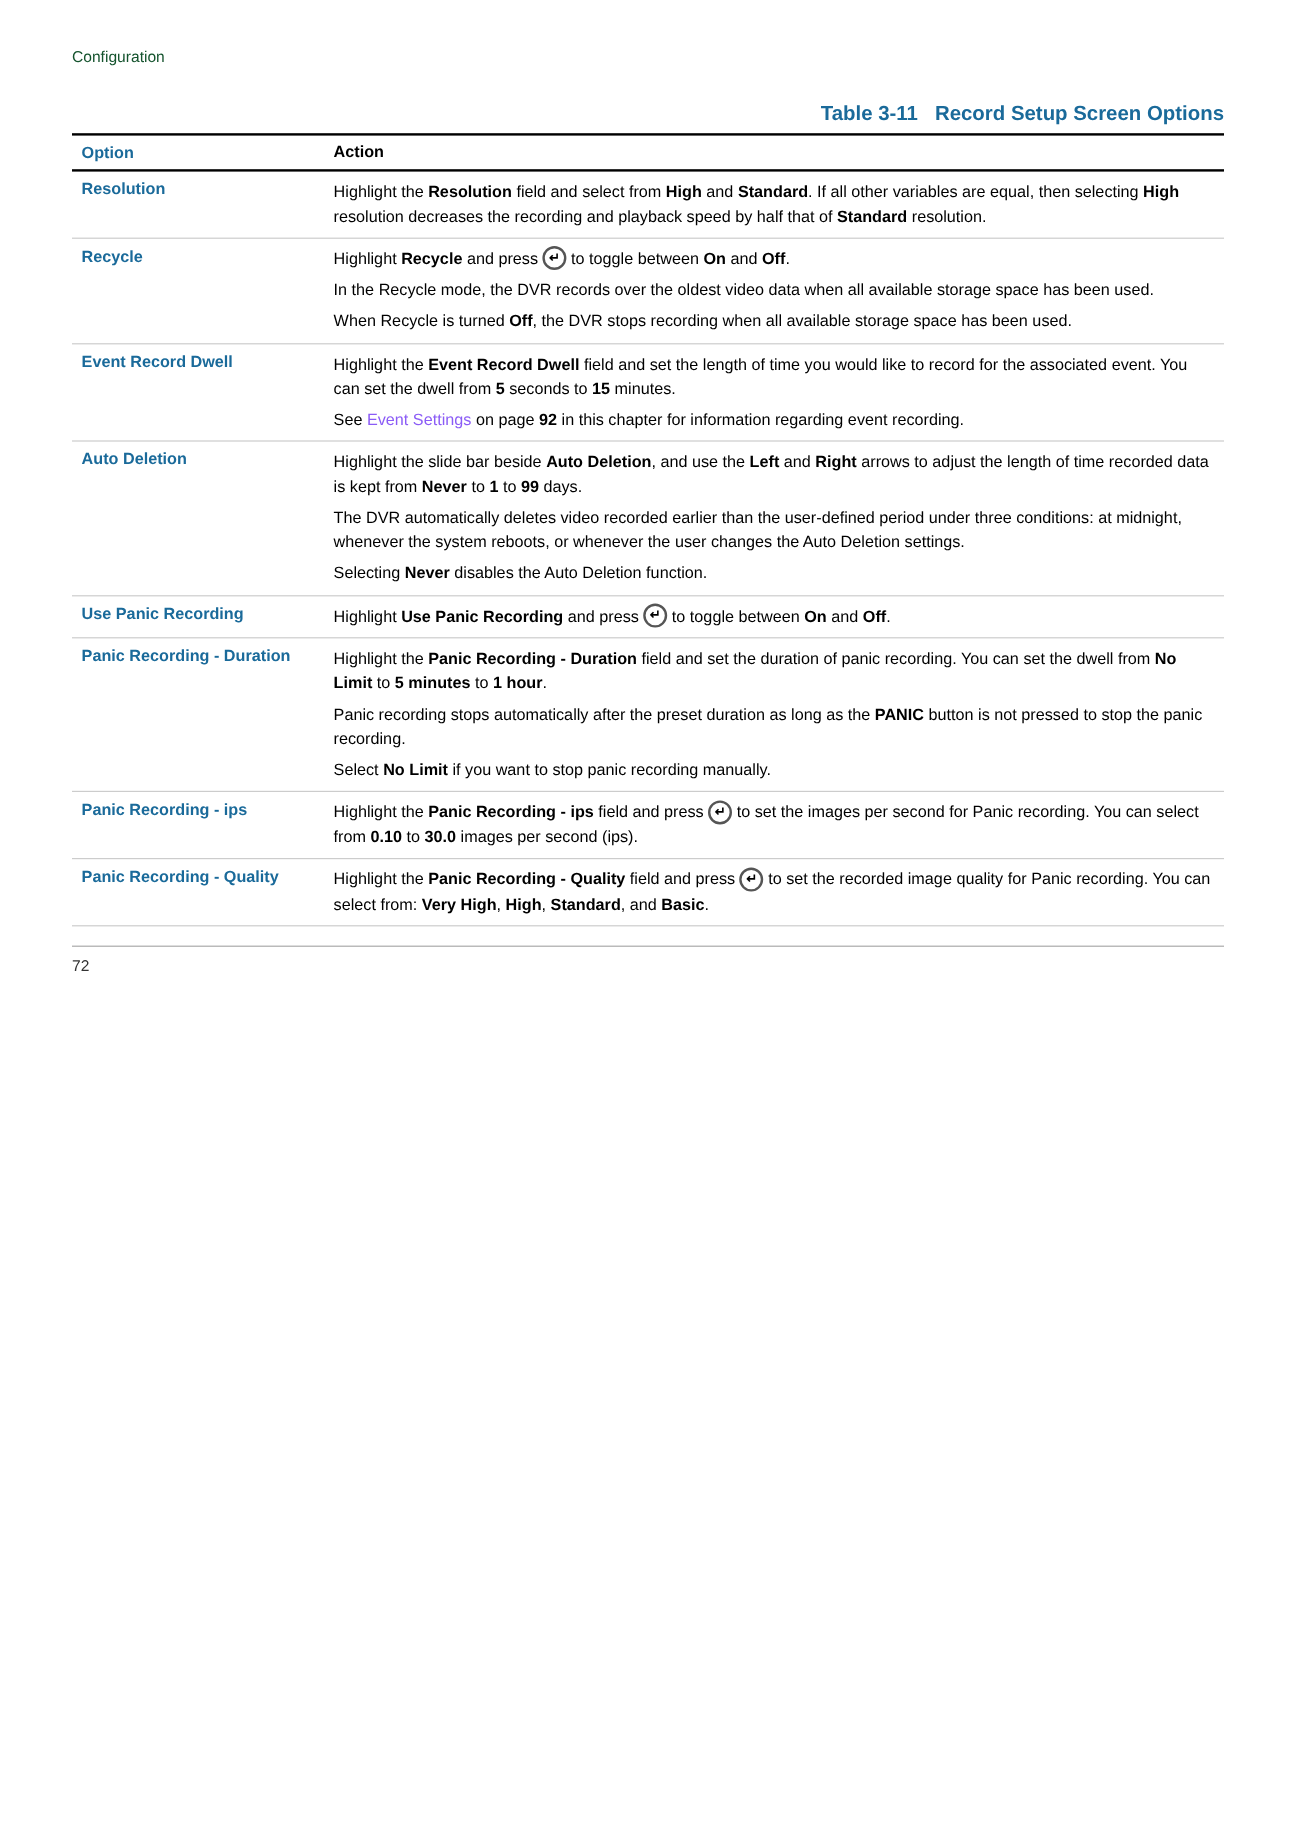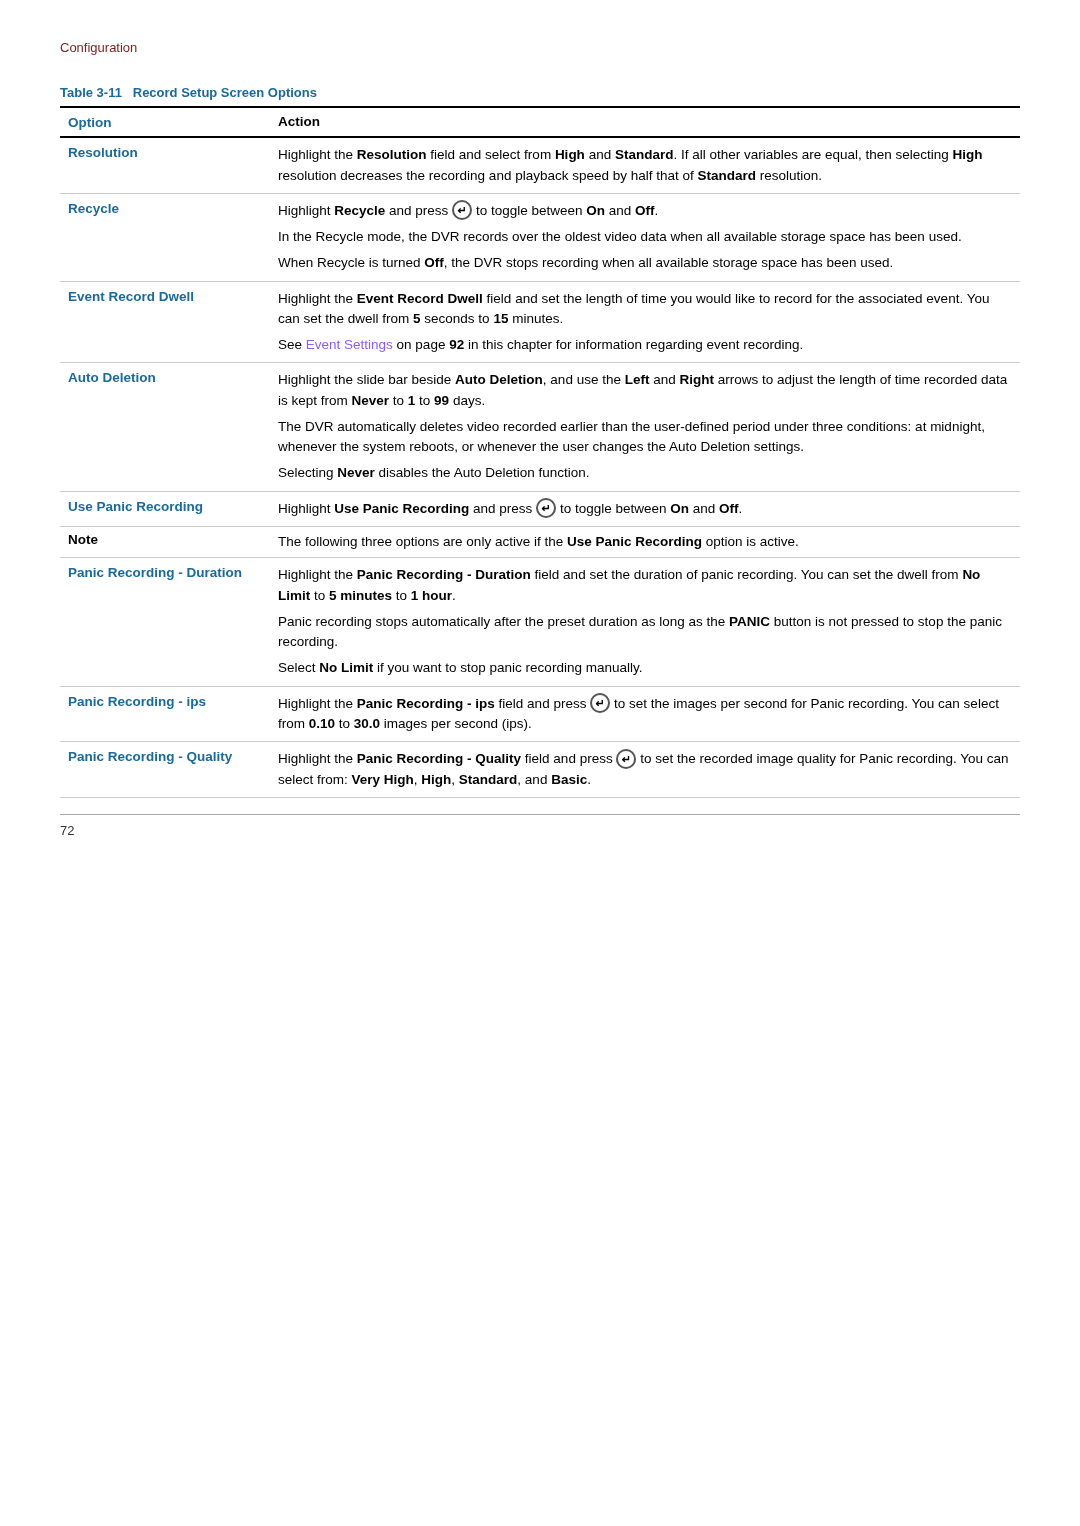--- a/index.html
+++ b/index.html
@@ -7,27 +7,27 @@
       font-family: Arial, Helvetica, sans-serif;
       font-size: 13.5px;
       color: #000;
       background: #fff;
       width: 1080px;
       min-height: 1526px;
       padding: 40px 60px 60px 60px;
     }
     .page-header {
       font-size: 13px;
-      color: #7f1d1d;
+      color: #14532d;
       margin-bottom: 30px;
     }
     .table-title {
-      text-align: left;
+      text-align: right;
       margin-bottom: 6px;
-      font-size: 13px;
+      font-size: 17px;
     }
     .table-title span {
       font-weight: bold;
       color: #1a6a9a;
     }
     table {
       width: 100%;
       border-collapse: collapse;
     }
     table thead tr {
@@ -145,24 +145,20 @@
           <p>The DVR automatically deletes video recorded earlier than the user-defined period under three conditions: at midnight, whenever the system reboots, or whenever the user changes the Auto Deletion settings.</p>
           <p>Selecting <b>Never</b> disables the Auto Deletion function.</p>
         </td>
       </tr>
       <tr>
         <td class="col-option">Use Panic Recording</td>
         <td class="col-action">
           <p>Highlight <b>Use Panic Recording</b> and press <span class="icon-btn"><span style="font-size:11px;">↵</span></span> to toggle between <b>On</b> and <b>Off</b>.</p>
         </td>
       </tr>
-      <tr class="note-row">
-        <td class="col-option note-label" style="color: rgb(0, 0, 0);">Note</td>
-        <td class="col-action">The following three options are only active if the <b>Use Panic Recording</b> option is active.</td>
-      </tr>
       <tr>
         <td class="col-option">Panic Recording - Duration</td>
         <td class="col-action">
           <p>Highlight the <b>Panic Recording - Duration</b> field and set the duration of panic recording. You can set the dwell from <b>No Limit</b> to <b>5 minutes</b> to <b>1 hour</b>.</p>
           <p>Panic recording stops automatically after the preset duration as long as the <b>PANIC</b> button is not pressed to stop the panic recording.</p>
           <p>Select <b>No Limit</b> if you want to stop panic recording manually.</p>
         </td>
       </tr>
       <tr>
         <td class="col-option">Panic Recording - ips</td>

